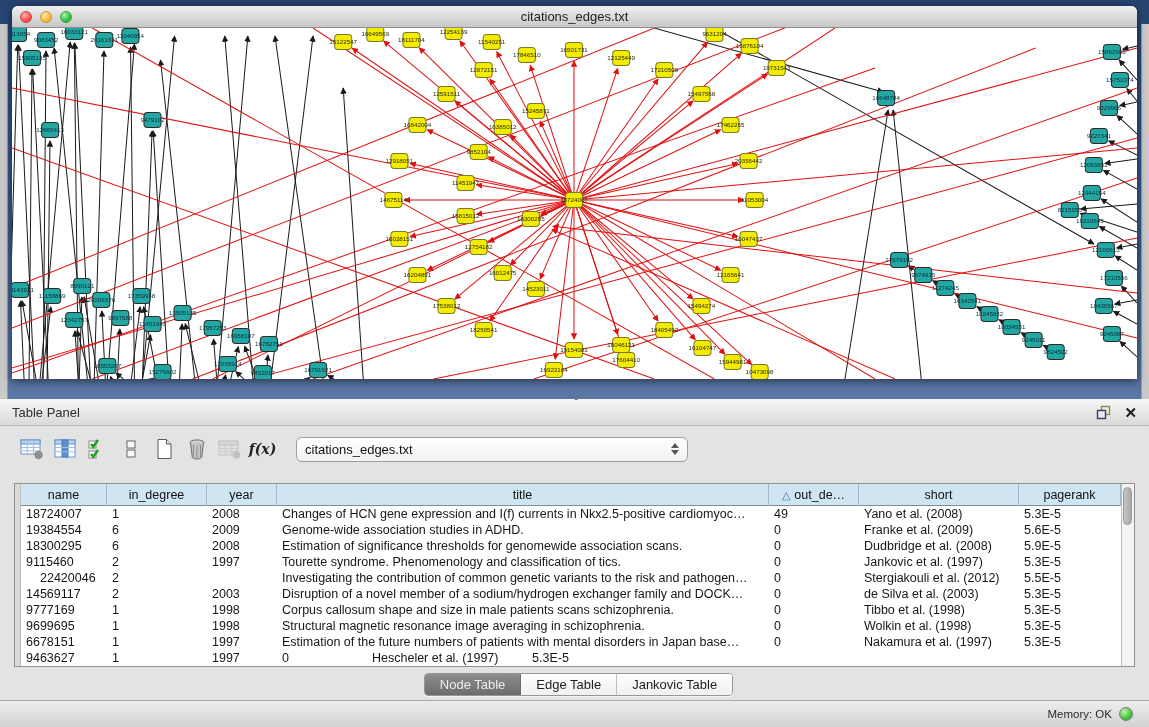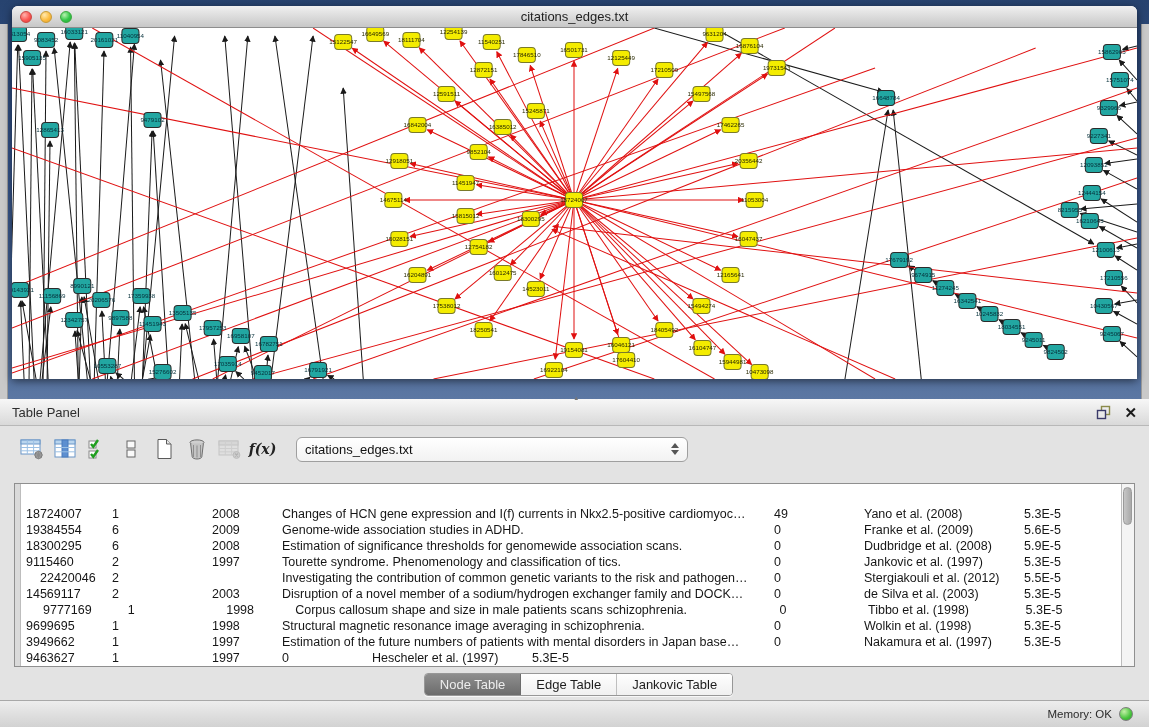--- a/index.html
+++ b/index.html
@@ -702,20 +702,44 @@
         <span class="dd-label">citations_edges.txt</span>
         <span class="dd-arrows">
             <i class="up"></i>
             <i class="down"></i>
           </span>
       </div>
     </div>
 
     <div class="table-box">
       <div class="gutter"></div>
+      <div class="thead" id="thead">
+          <div class="th" style="width: 86px;">
+            <span>name</span>
+          </div>
+          <div class="th" style="width: 100px;">
+            <span>in_degree</span>
+          </div>
+          <div class="th" style="width: 70px;">
+            <span>year</span>
+          </div>
+          <div class="th" style="width: 492px;">
+            <span>title</span>
+          </div>
+          <div class="th" style="width: 90px;">
+            <span class="sort-tri">△</span>
+            <span>out_de…</span>
+          </div>
+          <div class="th" style="width: 160px;">
+            <span>short</span>
+          </div>
+          <div class="th" style="width: 102px;">
+            <span>pagerank</span>
+          </div>
+        </div>
       <div class="tbody" id="tbody">
           <div class="tr">
             <div class="td" style="width: 86px;">18724007</div>
             <div class="td" style="width: 100px;">1</div>
             <div class="td" style="width: 70px;">2008</div>
             <div class="td" style="width: 492px;">Changes of HCN gene expression and I(f) currents in Nkx2.5-positive cardiomyoc…</div>
             <div class="td" style="width: 90px;">49</div>
             <div class="td" style="width: 160px;">Yano et al. (2008)</div>
             <div class="td" style="width: 102px;">5.3E-5</div>
           </div>
@@ -758,39 +782,39 @@
           <div class="tr">
             <div class="td" style="width: 86px;">14569117</div>
             <div class="td" style="width: 100px;">2</div>
             <div class="td" style="width: 70px;">2003</div>
             <div class="td" style="width: 492px;">Disruption of a novel member of a sodium/hydrogen exchanger family and DOCK…</div>
             <div class="td" style="width: 90px;">0</div>
             <div class="td" style="width: 160px;">de Silva et al. (2003)</div>
             <div class="td" style="width: 102px;">5.3E-5</div>
           </div>
           <div class="tr">
-            <div class="td" style="width: 86px; margin-left: 17px;">9777169</div>
+            <div class="td" style="width: 86px;">9777169</div>
             <div class="td" style="width: 100px;">1</div>
             <div class="td" style="width: 70px;">1998</div>
             <div class="td" style="width: 492px;">Corpus callosum shape and size in male patients scans schizophrenia.</div>
             <div class="td" style="width: 90px;">0</div>
             <div class="td" style="width: 160px;">Tibbo et al. (1998)</div>
             <div class="td" style="width: 102px;">5.3E-5</div>
           </div>
           <div class="tr">
             <div class="td" style="width: 86px;">9699695</div>
             <div class="td" style="width: 100px;">1</div>
             <div class="td" style="width: 70px;">1998</div>
             <div class="td" style="width: 492px;">Structural magnetic resonance image averaging in schizophrenia.</div>
             <div class="td" style="width: 90px;">0</div>
             <div class="td" style="width: 160px;">Wolkin et al. (1998)</div>
             <div class="td" style="width: 102px;">5.3E-5</div>
           </div>
           <div class="tr">
-            <div class="td" style="width: 86px;">3949662</div>
+            <div class="td" style="width: 86px;">6678151</div>
             <div class="td" style="width: 100px;">1</div>
             <div class="td" style="width: 70px;">1997</div>
             <div class="td" style="width: 492px;">Estimation of the future numbers of patients with mental disorders in Japan base…</div>
             <div class="td" style="width: 90px;">0</div>
             <div class="td" style="width: 160px;">Nakamura et al. (1997)</div>
             <div class="td" style="width: 102px;">5.3E-5</div>
           </div>
           <div class="tr">
             <div class="td" style="width: 86px;">9463627</div>
             <div class="td" style="width: 100px;">1</div>

